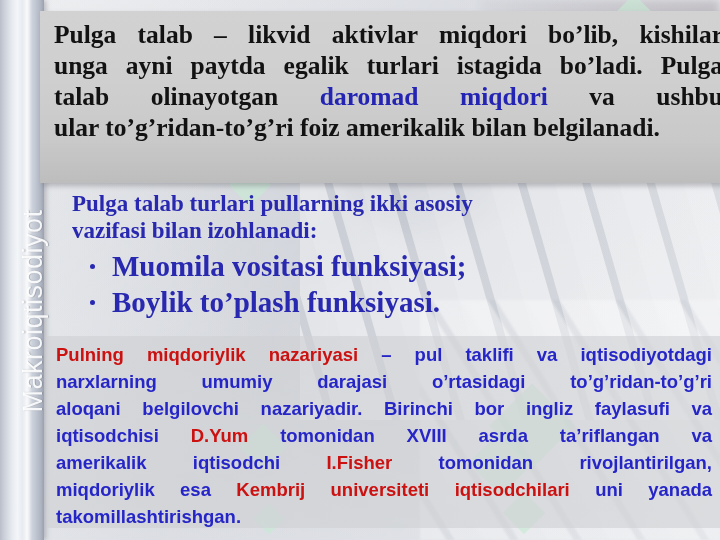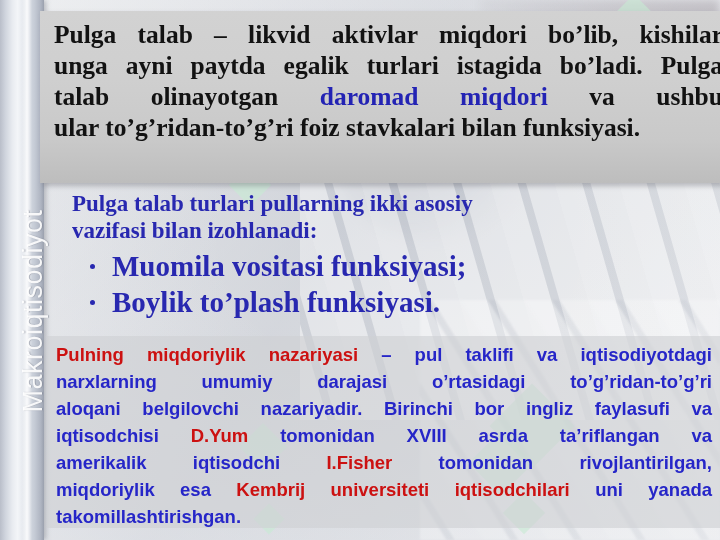--- a/index.html
+++ b/index.html
@@ -242,21 +242,21 @@
   <div class="left-col">
     <div class="left-col-sheen"></div>
   </div>
   <div class="vert-label">Makroiqtisodiyot</div>
 
   <div class="title-box">
     <p class="title-text" id="title-text">
         <span class="jline"><span>Pulga  talab  –  likvid  aktivlar  miqdori  bo’lib,  kishilar</span></span>
         <span class="jline"><span>unga  ayni  paytda  egalik  turlari  istagida  bo’ladi.  Pulga</span></span>
         <span class="jline"><span>talab   olinayotgan   </span><span class="blue">daromad   miqdori</span><span>   va   ushbu</span></span>
-        <span class="jline last"><span>ular to’g’ridan-to’g’ri foiz stavkalari bilan funksiyasi.</span></span>
+        <span class="jline last"><span>ular to’g’ridan-to’g’ri foiz amerikalik bilan belgilanadi.</span></span>
       </p>
   </div>
 
   <div class="mid-block">
     <p class="mid-head">Pulga talab turlari pullarning ikki asosiy vazifasi bilan izohlanadi:</p>
     <ul class="mid-list" id="mid-list">
         <li>Muomila vositasi funksiyasi;</li>
         <li>Boylik to’plash funksiyasi.</li>
       </ul>
   </div>

